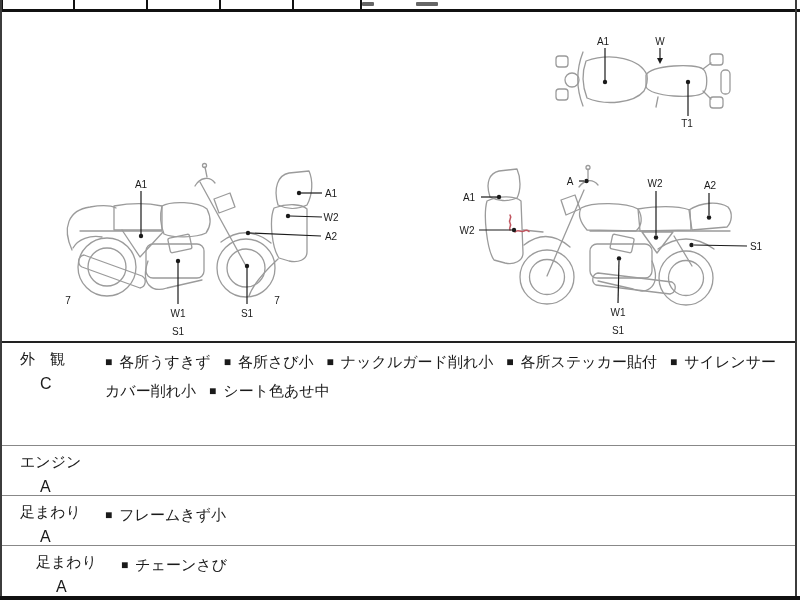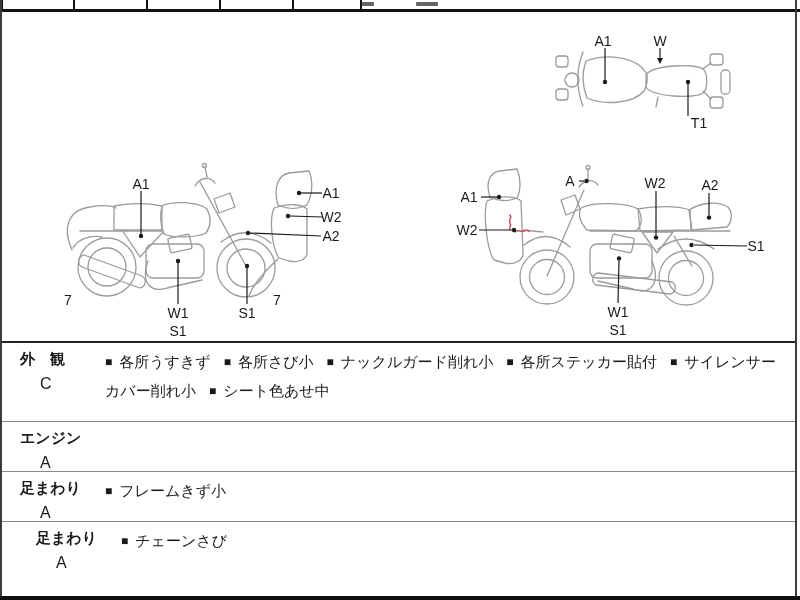--- a/index.html
+++ b/index.html
@@ -15,32 +15,32 @@
   .border-right{position:absolute;left:795px;top:0;width:2px;height:600px;background:#3c3c3c;}
   .border-bottom{position:absolute;left:0;top:596px;width:800px;height:4px;background:#111;}
   
   .diagram{position:absolute;}
   .diagram svg{position:absolute;left:0;top:0;}
   .art{stroke:#9b9b9b;fill:none;stroke-width:1.3;stroke-linejoin:round;stroke-linecap:round;}
   .ptr{stroke:#1a1a1a;fill:none;stroke-width:1.2;}
   .ptr circle{fill:#1a1a1a;stroke:none;}
   .arrowhead{fill:#1a1a1a;stroke:none;}
   .damage{stroke:#c0545e;fill:none;stroke-width:1.5;stroke-linecap:round;}
-  .dlabel{position:absolute;transform:translate(-50%,-50%);font-size:14px;line-height:15px;
+  .dlabel{position:absolute;transform:translate(-50%,-50%);font-size:10px;line-height:15px;
           white-space:nowrap;color:#1a1a1a;}
   
   .cond-table{position:absolute;left:2px;top:341px;width:793px;}
   .cond-row{display:flex;border-top:1px solid #888;box-sizing:border-box;}
   .cond-row:first-child{border-top:2px solid #222;}
   .cond-row:nth-child(1){height:80px;}
-  .cond-row:nth-child(2){height:50px;}
+  .cond-row:nth-child(2){height:50px;margin-top:24px;}
   .cond-row:nth-child(3){height:50px;}
   .cond-row:nth-child(4){height:74px;padding-left:16px;}
   .cond-label{width:101px;flex:none;padding:6px 0 0 18px;box-sizing:border-box;font-size:15px;}
-  .cond-category{line-height:20px;font-weight:bold;}
+  .cond-category{line-height:20px;}
   .cond-grade{line-height:20px;margin:5px 0 0 20px;font-size:16px;}
   .cond-items{flex:1;padding:5px 10px 0 2px;font-size:15px;line-height:27px;}
   .cond-item{margin-right:13px;}
   .cond-bullet{font-size:12px;margin-right:7px;position:relative;top:-1px;}
 </style>
 </head>
 <body>
 
 <div class="sheet">
 
@@ -78,21 +78,21 @@
         <line x1="65" y1="23" x2="65" y2="55"></line>
           <circle cx="65" cy="57" r="2.2"></circle>
         <line x1="120" y1="23" x2="120" y2="34"></line>
         <path class="arrowhead" d="M117,33 L123,33 L120,39 Z"></path>
         <line x1="148" y1="91" x2="148" y2="59"></line>
           <circle cx="148" cy="57" r="2.2"></circle>
       </g>
     </svg>
     <div class="dlabel" style="left:63px;top:16px">A1</div>
     <div class="dlabel" style="left:120px;top:16px">W</div>
-    <div class="dlabel" style="left:159px;top:98px">T1</div>
+    <div class="dlabel" style="left:147px;top:98px">T1</div>
   </div>
 
   <div class="diagram" style="left:50px;top:160px;width:300px;height:185px">
     <svg width="300" height="185" viewBox="0 0 300 185">
       <g class="art">
         <circle cx="57" cy="107" r="29"></circle>
           <circle cx="57" cy="107" r="19"></circle>
         <circle cx="196" cy="108" r="29"></circle>
           <circle cx="196" cy="108" r="19"></circle>
         <path d="M22,90 C12,68 18,50 40,47 C52,45 62,46 66,48"></path>

